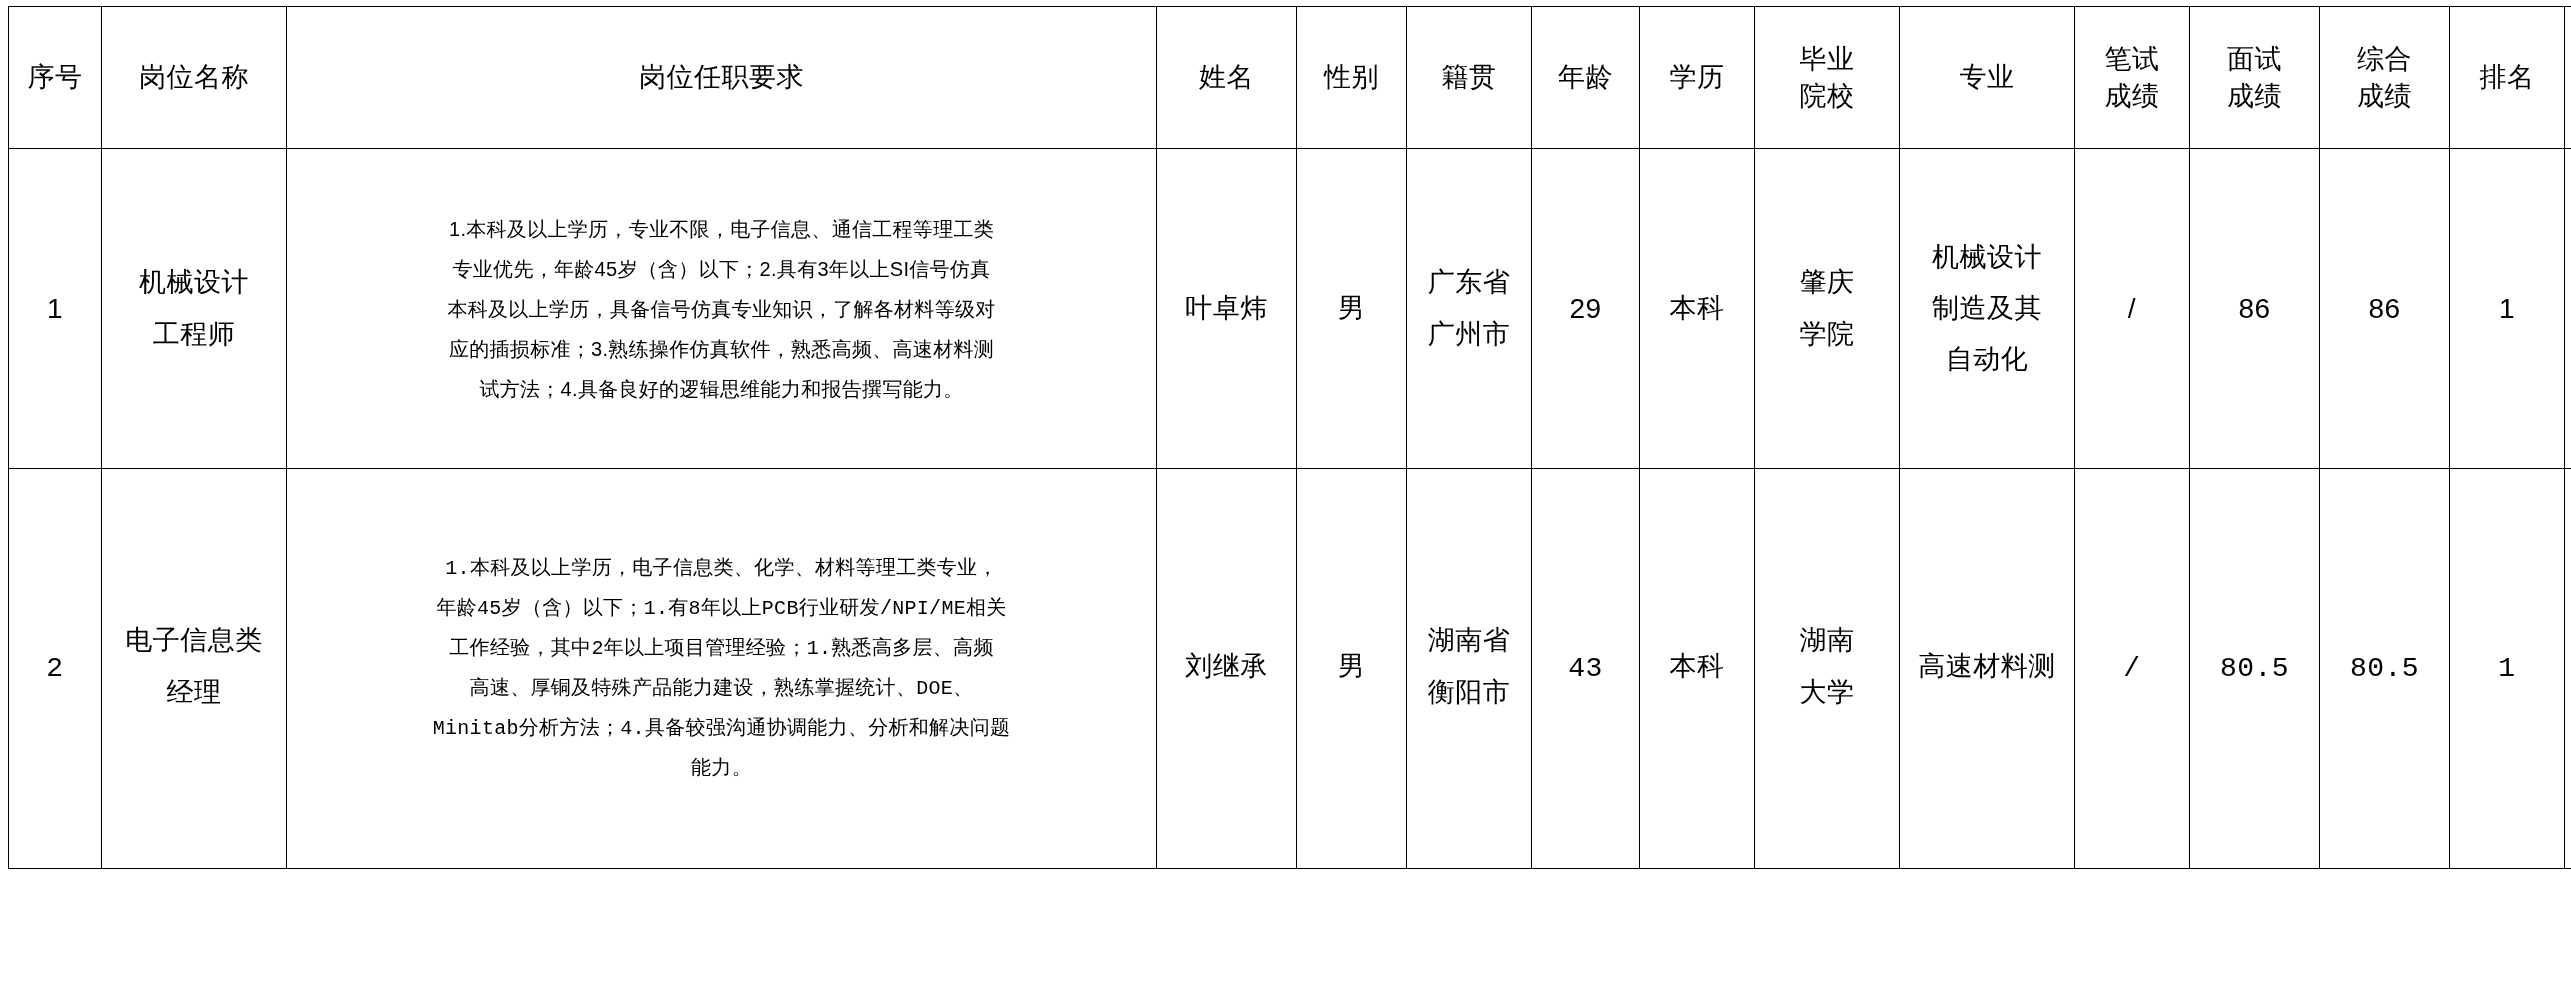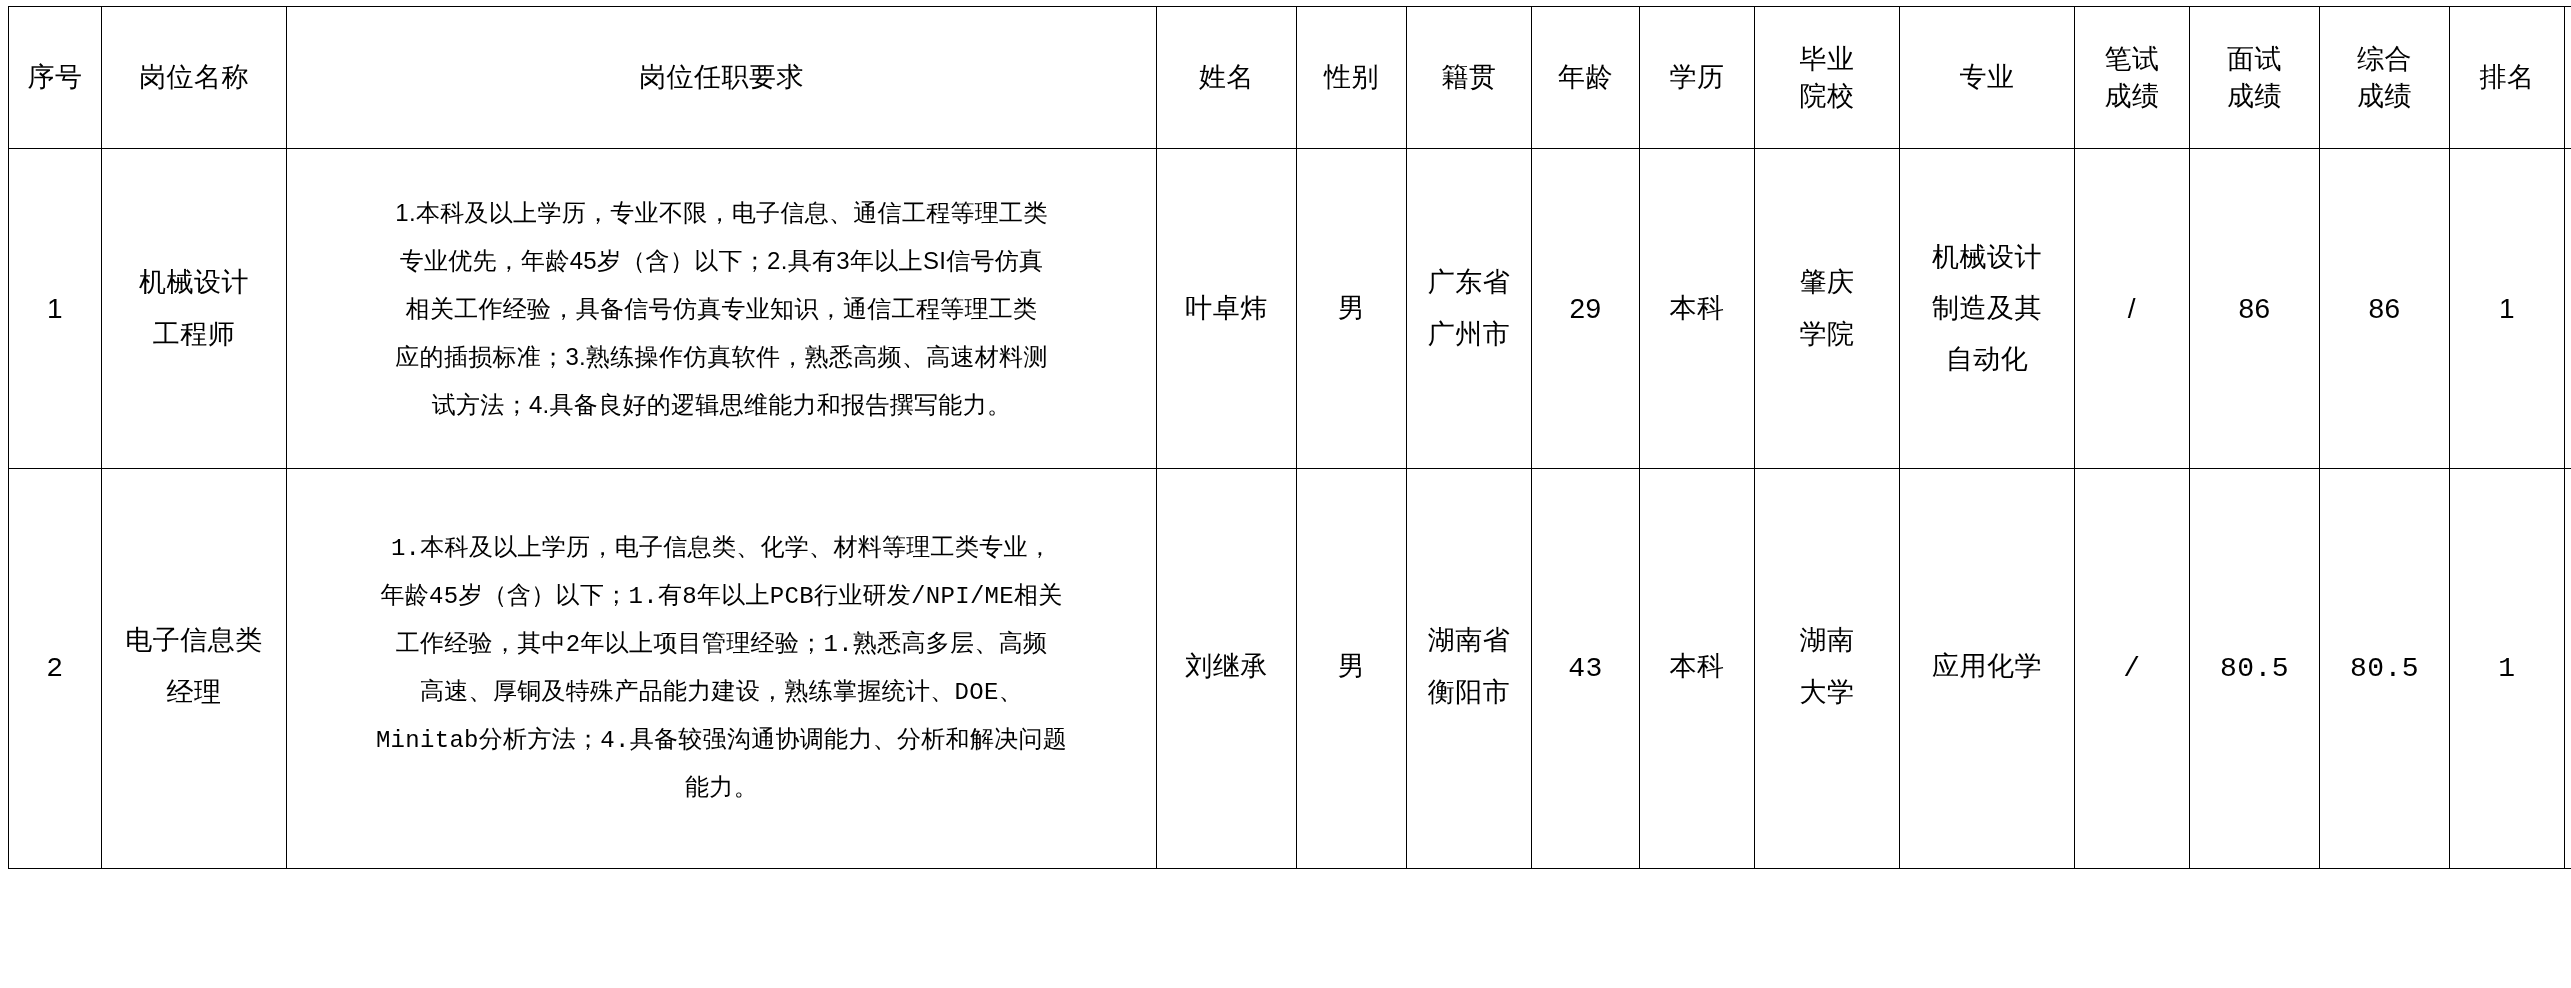--- a/index.html
+++ b/index.html
@@ -66,21 +66,21 @@
   
   .body-cell {
     font-family: "Liberation Sans", "DejaVu Sans", sans-serif;
     font-size: 27px;
     line-height: 1.9;
     letter-spacing: 0.5px;
   }
   .body-cell .line { display: block; }
   .req-cell {
     text-align: left;
-    font-size: 24px;
+    font-size: 20px;
     line-height: 2.0;
     padding: 10px 14px 10px 12px;
     letter-spacing: 0.3px;
   }
   .req-cell .line { display: block; white-space: nowrap; }
   .row-1 td { height: 320px; }
   .row-2 td { height: 400px; font-family: Liberation Mono, monospace; }
   .num-cell {
     font-family: "Liberation Sans", "DejaVu Sans", sans-serif;
     font-size: 28px;
@@ -165,21 +165,21 @@
     <tbody>
       <tr class="row-1">
         <td class="body-cell num-cell">1</td>
         <td class="body-cell">
           <span class="line">机械设计</span>
           <span class="line">工程师</span>
         </td>
         <td class="body-cell req-cell">
           <span class="line">1.本科及以上学历，专业不限，电子信息、通信工程等理工类</span>
           <span class="line">专业优先，年龄45岁（含）以下；2.具有3年以上SI信号仿真</span>
-          <span class="line">相关工作经验，具备信号仿真专业知识，通信工程等理工类</span>
+          <span class="line">本科及以上学历，具备信号仿真专业知识，了解各材料等级对</span>
           <span class="line">应的插损标准；3.熟练操作仿真软件，熟悉高频、高速材料测</span>
           <span class="line">试方法；4.具备良好的逻辑思维能力和报告撰写能力。</span>
         </td>
         <td class="body-cell">叶卓炜</td>
         <td class="body-cell">男</td>
         <td class="body-cell">
           <span class="line">广东省</span>
           <span class="line">广州市</span>
         </td>
         <td class="body-cell num-cell">29</td>
@@ -219,21 +219,21 @@
           <span class="line">湖南省</span>
           <span class="line">衡阳市</span>
         </td>
         <td class="body-cell num-cell">43</td>
         <td class="body-cell">本科</td>
         <td class="body-cell">
           <span class="line">湖南</span>
           <span class="line">大学</span>
         </td>
         <td class="body-cell">
-          <span class="line">应用化学</span>
+          <span class="line">高速材料测</span>
         </td>
         <td class="body-cell num-cell">/</td>
         <td class="body-cell num-cell">80.5</td>
         <td class="body-cell num-cell">80.5</td>
         <td class="body-cell num-cell">1</td>
         <td class="body-cell"></td>
       </tr>
     </tbody>
   </table>
 </div>

